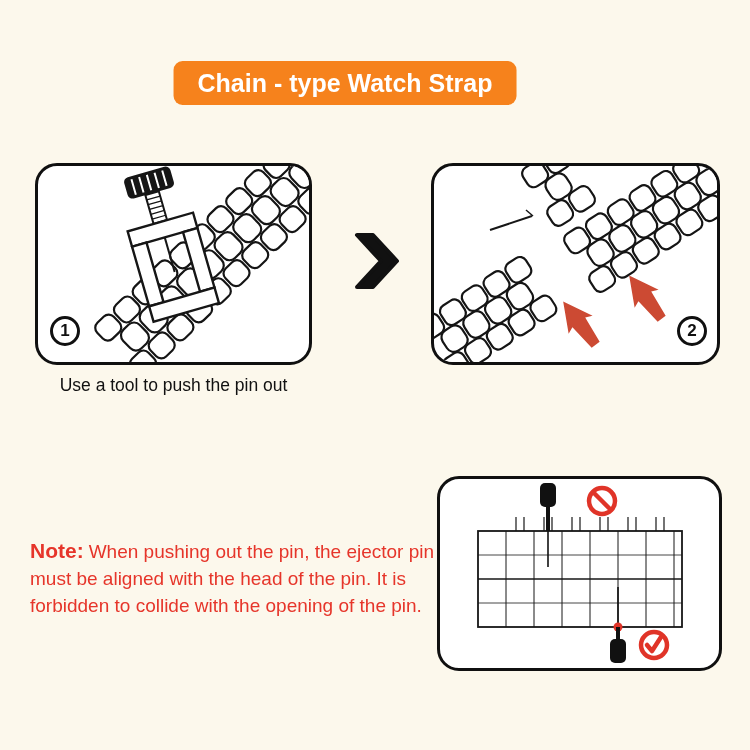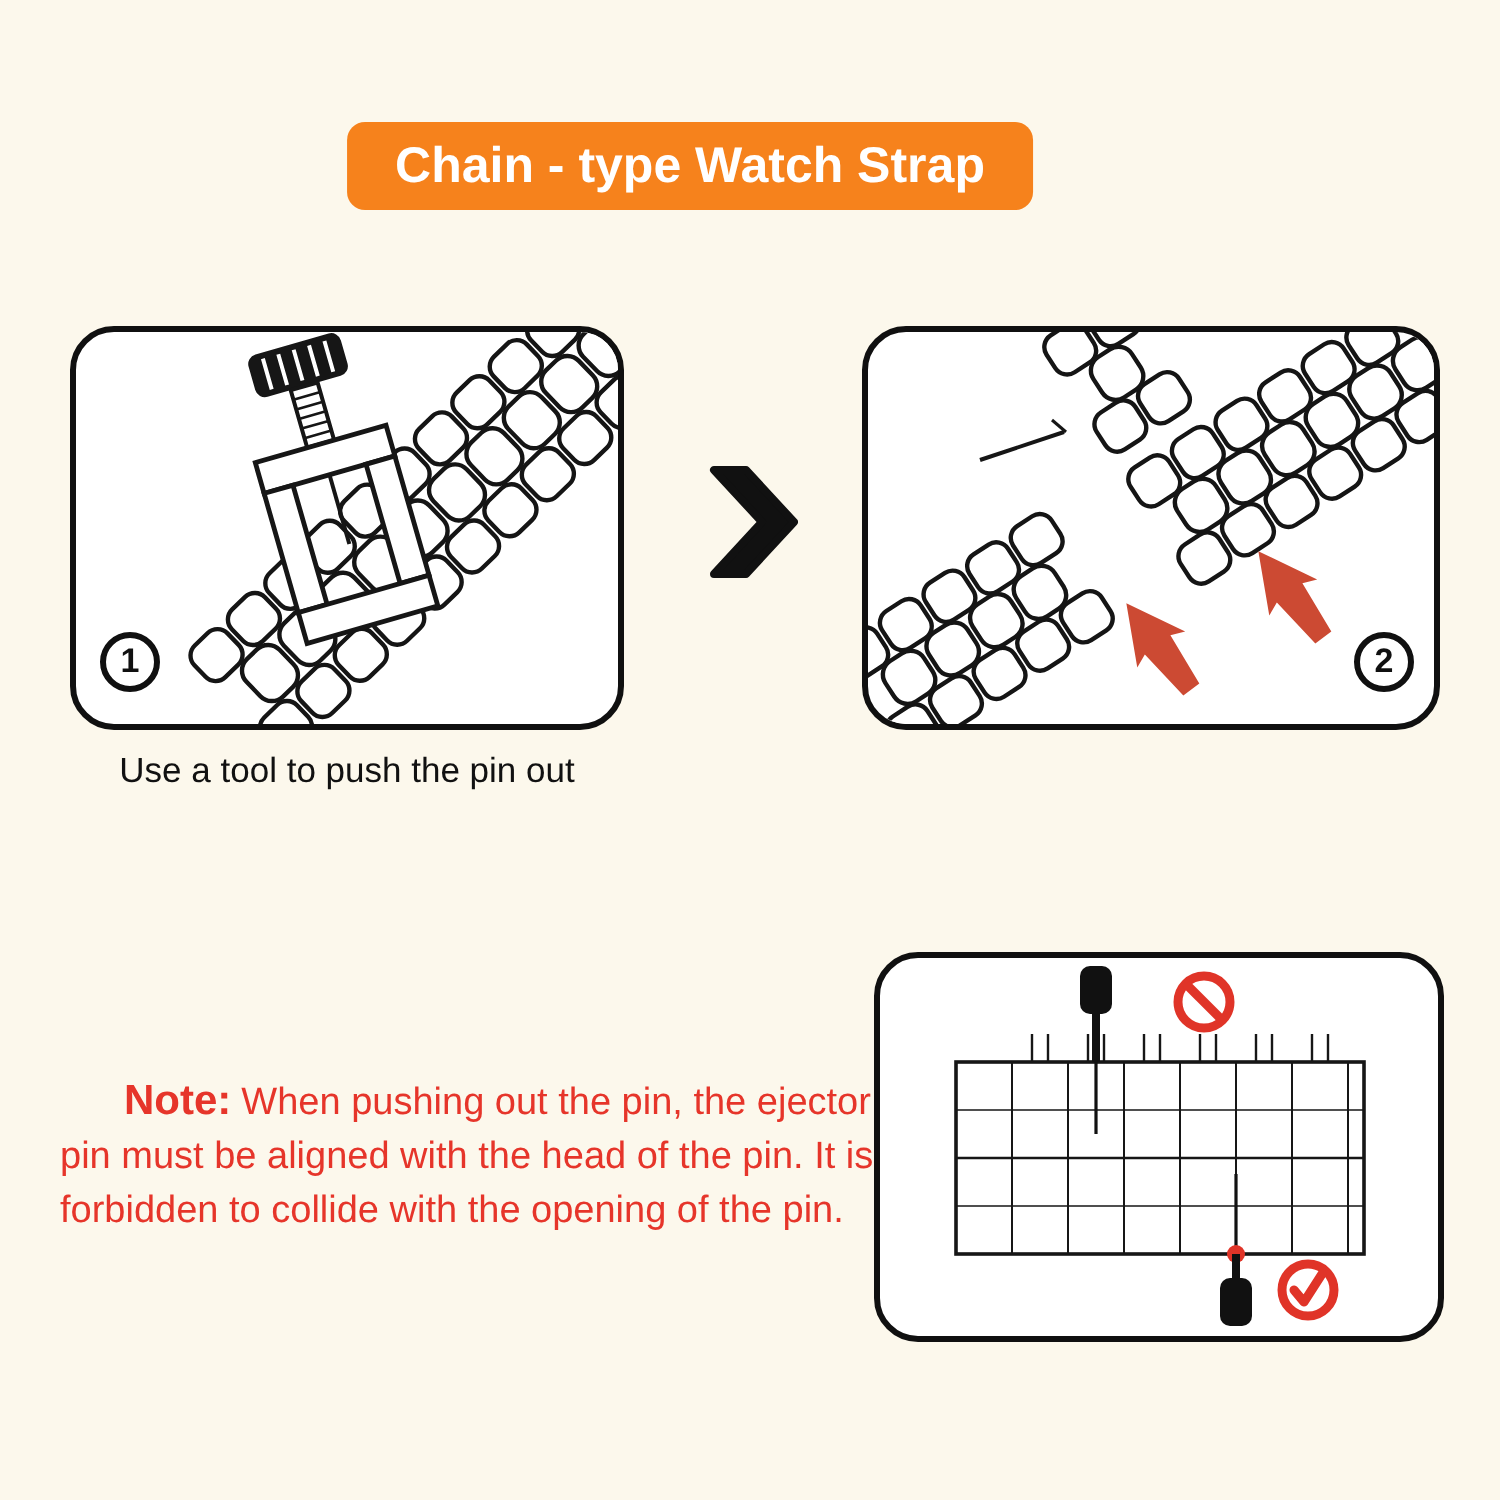--- a/index.html
+++ b/index.html
@@ -43,21 +43,21 @@
     position:absolute; color:#111111; font-size:17.5px;
     text-align:center; line-height:1.35;
   }
   .caption-1 { left:35px;  top:374px; width:277px; }
   .caption-2 { left:448px; top:374px; width:256px; }
 
   .note {
     position:absolute; left:30px; top:536px; width:432px;
     color:#E6352A; font-size:19px; line-height:1.42;
   }
-  .note-label { font-weight:bold; font-size:21px; margin-right:5px;margin-left:32px; }
+  .note-label { font-weight:bold; font-size:21px; margin-right:5px; }
 
   .lk { fill:#ffffff; stroke:#151515; stroke-width:2.2; }
 </style>
 </head>
 <body>
 
 <div class="page">
 
   <div class="banner">
     <span>Chain - type Watch Strap</span>

